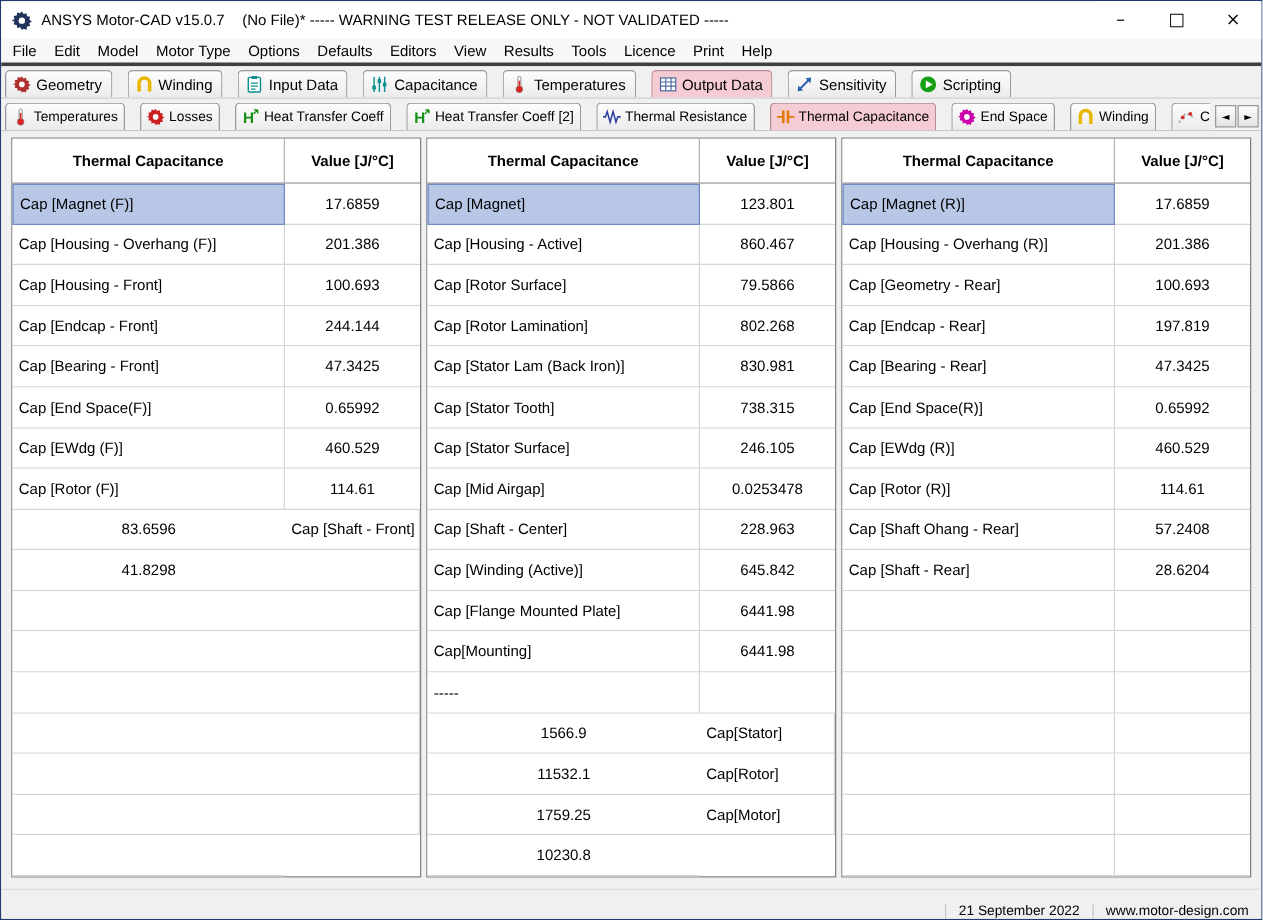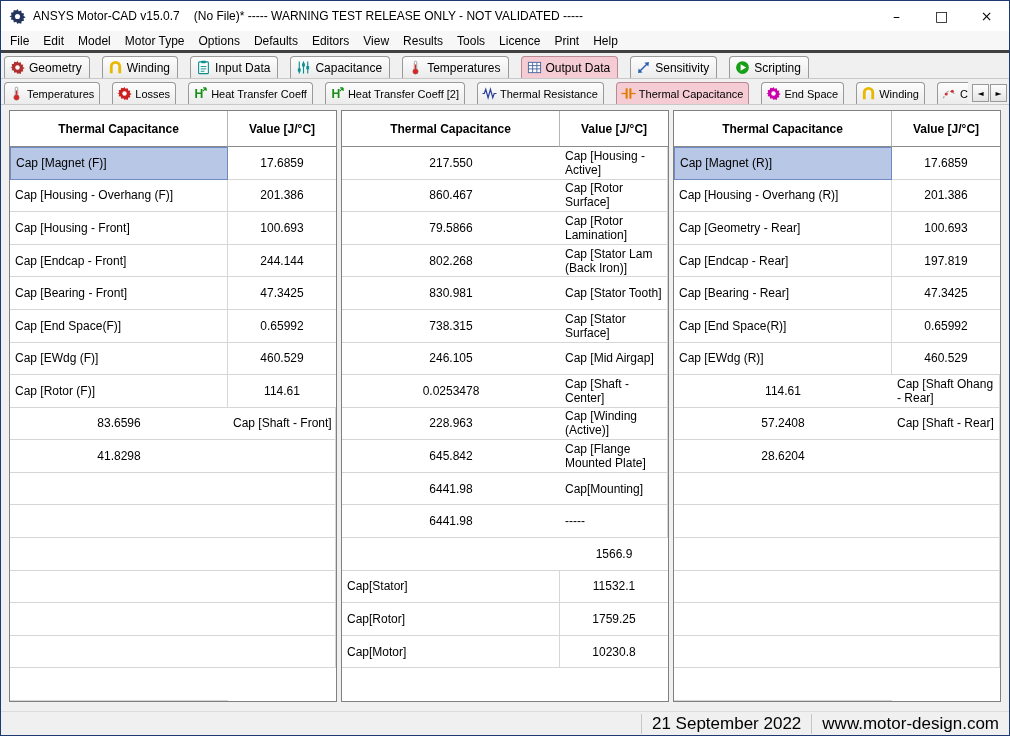--- a/index.html
+++ b/index.html
@@ -29,21 +29,21 @@
   
   .content{flex:1;display:flex;gap:4px;padding:5px 8px 9px 8px;background:var(--chrome-bg,#f0f0f0);min-height:0}
   .table-panel{flex:1;background:#fff;border:1px solid var(--table-border,#808080);display:grid;grid-template-columns:1fr 108px;min-height:0}
   .th{font-weight:bold;display:flex;align-items:center;justify-content:center;border-bottom:1px solid #8a8a8a;font-size:12px;background:#fff}
   .th.name{border-right:1px solid #b5b5b5}
   .cell{display:flex;align-items:center;border-bottom:1px solid var(--grid-line,#d6d6d6);font-size:12px;overflow:hidden;background:#fff}
   .cell.name{padding-left:5px;border-right:1px solid var(--grid-line,#d6d6d6)}
   .cell.value{justify-content:center}
   .cell.name.sel{background:var(--row-selected-bg,#b9c7e6);border:1px solid var(--row-selected-border,#6e8bc3)}
   
-  .statusbar{height:24px;background:var(--chrome-bg,#f0f0f0);border-top:1px solid #dcdcdc;display:flex;align-items:center;font-size:17px;flex:0 0 auto}
+  .statusbar{height:24px;background:var(--chrome-bg,#f0f0f0);border-top:1px solid #dcdcdc;display:flex;align-items:flex-end;font-size:11px;flex:0 0 auto}
   .sb-fill{flex:1}
   .sb-panel{padding:0 10px;border-left:1px solid #c6c6c6;display:flex;align-items:center;white-space:nowrap}
 </style>
 </head>
 <body>
 
 <div class="window">
 
   <div class="titlebar">
     <span class="app-ic icon">
@@ -297,21 +297,22 @@
         <div class="cell name"></div>
         <div class="cell value"></div>
         <div class="cell name"></div>
         <div class="cell value"></div>
         <div class="cell name"></div>
         <div class="cell value"></div>
       </div>
       <div class="table-panel" style="grid-template-rows: 36px repeat(17, 1fr);">
         <div class="th name">Thermal Capacitance</div>
         <div class="th value">Value [J/°C]</div>
-        <div class="cell value">217.550</div>
+        <div class="cell name sel">Cap [Magnet]</div>
+        <div class="cell value">123.801</div>
         <div class="cell name">Cap [Housing - Active]</div>
         <div class="cell value">860.467</div>
         <div class="cell name">Cap [Rotor Surface]</div>
         <div class="cell value">79.5866</div>
         <div class="cell name">Cap [Rotor Lamination]</div>
         <div class="cell value">802.268</div>
         <div class="cell name">Cap [Stator Lam (Back Iron)]</div>
         <div class="cell value">830.981</div>
         <div class="cell name">Cap [Stator Tooth]</div>
         <div class="cell value">738.315</div>
@@ -347,20 +348,21 @@
         <div class="cell name">Cap [Geometry - Rear]</div>
         <div class="cell value">100.693</div>
         <div class="cell name">Cap [Endcap - Rear]</div>
         <div class="cell value">197.819</div>
         <div class="cell name">Cap [Bearing - Rear]</div>
         <div class="cell value">47.3425</div>
         <div class="cell name">Cap [End Space(R)]</div>
         <div class="cell value">0.65992</div>
         <div class="cell name">Cap [EWdg (R)]</div>
         <div class="cell value">460.529</div>
+        <div class="cell name">Cap [Rotor (R)]</div>
         <div class="cell value">114.61</div>
         <div class="cell name">Cap [Shaft Ohang - Rear]</div>
         <div class="cell value">57.2408</div>
         <div class="cell name">Cap [Shaft - Rear]</div>
         <div class="cell value">28.6204</div>
         <div class="cell name"></div>
         <div class="cell value"></div>
         <div class="cell name"></div>
         <div class="cell value"></div>
         <div class="cell name"></div>

